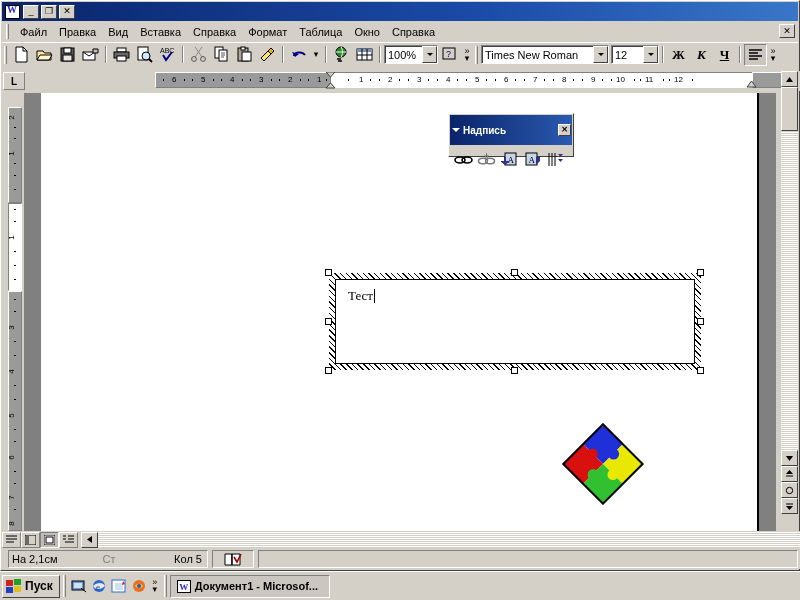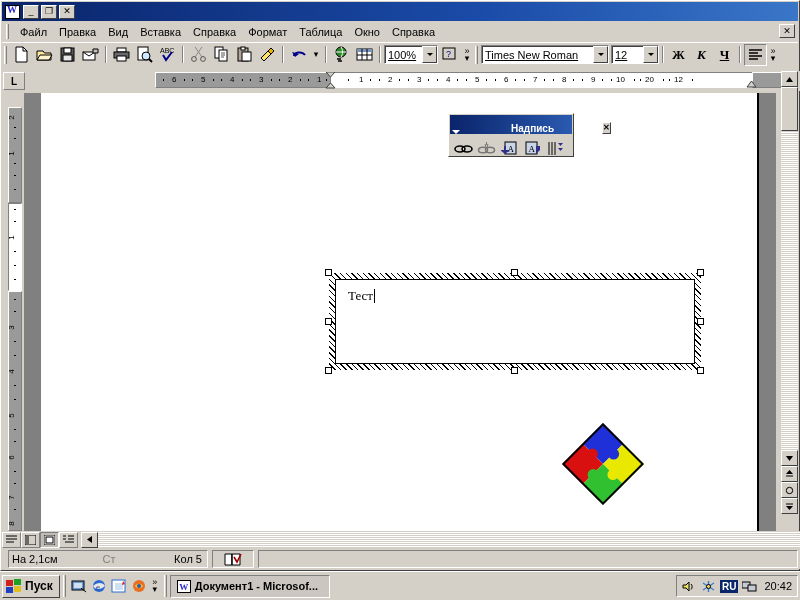--- a/index.html
+++ b/index.html
@@ -87,21 +87,21 @@
   .chevron {
     width: 12px; height: 22px; flex: none; color: #000;
     display: flex; flex-direction: column; align-items: center; justify-content: center;
     font-size: 9px; line-height: 7px;
   }
   .combo {
     height: 19px; background: #fff; border: 1px solid #808080;
     border-right-color: #fff; border-bottom-color: #fff;
     box-shadow: inset 1px 1px 0 #404040;
     display: flex; align-items: center; font-size: 11px; flex: none;
-    padding-left: 3px; color: #000; text-decoration: underline;
+    padding-left: 3px; color: #000;
   }
   .combo .cv { flex: 1; overflow: hidden; white-space: nowrap; }
   .combo .carrow {
     width: 15px; height: 17px; margin: 0 0 0 1px; background: #d4d0c8;
     border-top: 1px solid #fff; border-left: 1px solid #fff;
     border-right: 1px solid #404040; border-bottom: 1px solid #404040;
     display: flex; align-items: center; justify-content: center; flex: none;
   }
   .carrow:after {
     content: ""; border-left: 3px solid transparent; border-right: 3px solid transparent;
@@ -256,23 +256,23 @@
   .dim { color: #808080; }
 
   
   .float-tb {
     position: absolute; left: 447px; top: 112px; width: 126px; height: 44px;
     background: #d4d0c8;
     border-top: 1px solid #fff; border-left: 1px solid #fff;
     border-right: 1px solid #404040; border-bottom: 1px solid #404040;
   }
   .float-title {
-    height: 19px; margin: 1px; display: flex; align-items: flex-end;
+    height: 30px; margin: 1px; display: flex; align-items: center;
     background: linear-gradient(90deg,#0a246a 0%,#2a5ab0 100%);
-    color: #fff; font-size: 10px; font-weight: bold; padding-left: 2px; gap: 48px;
+    color: #fff; font-size: 10px; font-weight: bold; padding-left: 2px;
   }
   .float-title .tri {
     width: 0; height: 0; margin-right: 3px;
     border-left: 4px solid transparent; border-right: 4px solid transparent;
     border-top: 4px solid #fff;
   }
   .float-close {
     margin-left: auto; width: 13px; height: 12px; background: #d4d0c8;
     border-top: 1px solid #fff; border-left: 1px solid #fff;
     border-right: 1px solid #404040; border-bottom: 1px solid #404040;
@@ -553,21 +553,21 @@
           <div class="rdot" style="left:517px"></div>
         <div class="rtick" style="left:535px">8</div>
           <div class="rdot" style="left:526px"></div>
           <div class="rdot" style="left:546px"></div>
         <div class="rtick" style="left:564px">9</div>
           <div class="rdot" style="left:555px"></div>
           <div class="rdot" style="left:575px"></div>
         <div class="rtick" style="left:589px">10</div>
           <div class="rdot" style="left:584px"></div>
           <div class="rdot" style="left:607px"></div>
-        <div class="rtick" style="left:618px">20</div>
+        <div class="rtick" style="left:618px">11</div>
           <div class="rdot" style="left:613px"></div>
           <div class="rdot" style="left:636px"></div>
         <div class="rtick" style="left:647px">12</div>
           <div class="rdot" style="left:642px"></div>
           <div class="rdot" style="left:665px"></div>
 
         <svg style="position:absolute;left:298px;top:0" width="11" height="17">
           <path d="M1 0h9l-4.5 5z" fill="#d4d0c8" stroke="#404040"></path>
           <path d="M5.5 11L1 16h9z" fill="#d4d0c8" stroke="#404040"></path>
         </svg>
@@ -815,31 +815,15 @@
     <div class="chevron">
       <span>»</span>▾
     </div>
     <div class="tb-divider"></div>
 
     <div class="taskbtn">
       <span style="width:14px;height:13px;background:#fff;border:1px solid #000;display:inline-block;position:relative;font-size:9px;color:#2a2acc;text-align:center;line-height:12px;font-family:'Liberation Serif',serif">W</span>
       <span>Документ1 - Microsof...</span>
     </div>
 
-    <div class="tray">
-      <svg width="15" height="13" viewBox="0 0 15 13">
-          <path d="M1 5h3l3-3v9L4 8H1z" fill="#e8e060" stroke="#000"></path>
-          <path d="M9 4c1.5 1.5 1.5 4 0 5.5" fill="none" stroke="#000"></path>
-        </svg>
-      <svg width="15" height="13" viewBox="0 0 15 13">
-          <path d="M7.5 1v11M2 3l11 7M13 3L2 10" stroke="#3a7ad0" stroke-width="1.4"></path>
-          <circle cx="7.5" cy="6.5" r="2" fill="#e8e060" stroke="#000"></circle>
-        </svg>
-      <span class="ru-badge">RU</span>
-      <svg width="15" height="13" viewBox="0 0 15 13">
-          <rect x="0" y="2" width="8" height="6" fill="#c8ccd4" stroke="#000"></rect>
-          <rect x="6" y="5" width="8" height="6" fill="#c8ccd4" stroke="#000"></rect>
-        </svg>
-      <span class="clock">20:42</span>
-    </div>
   </div>
 
 </div>
 
 </body></html>

